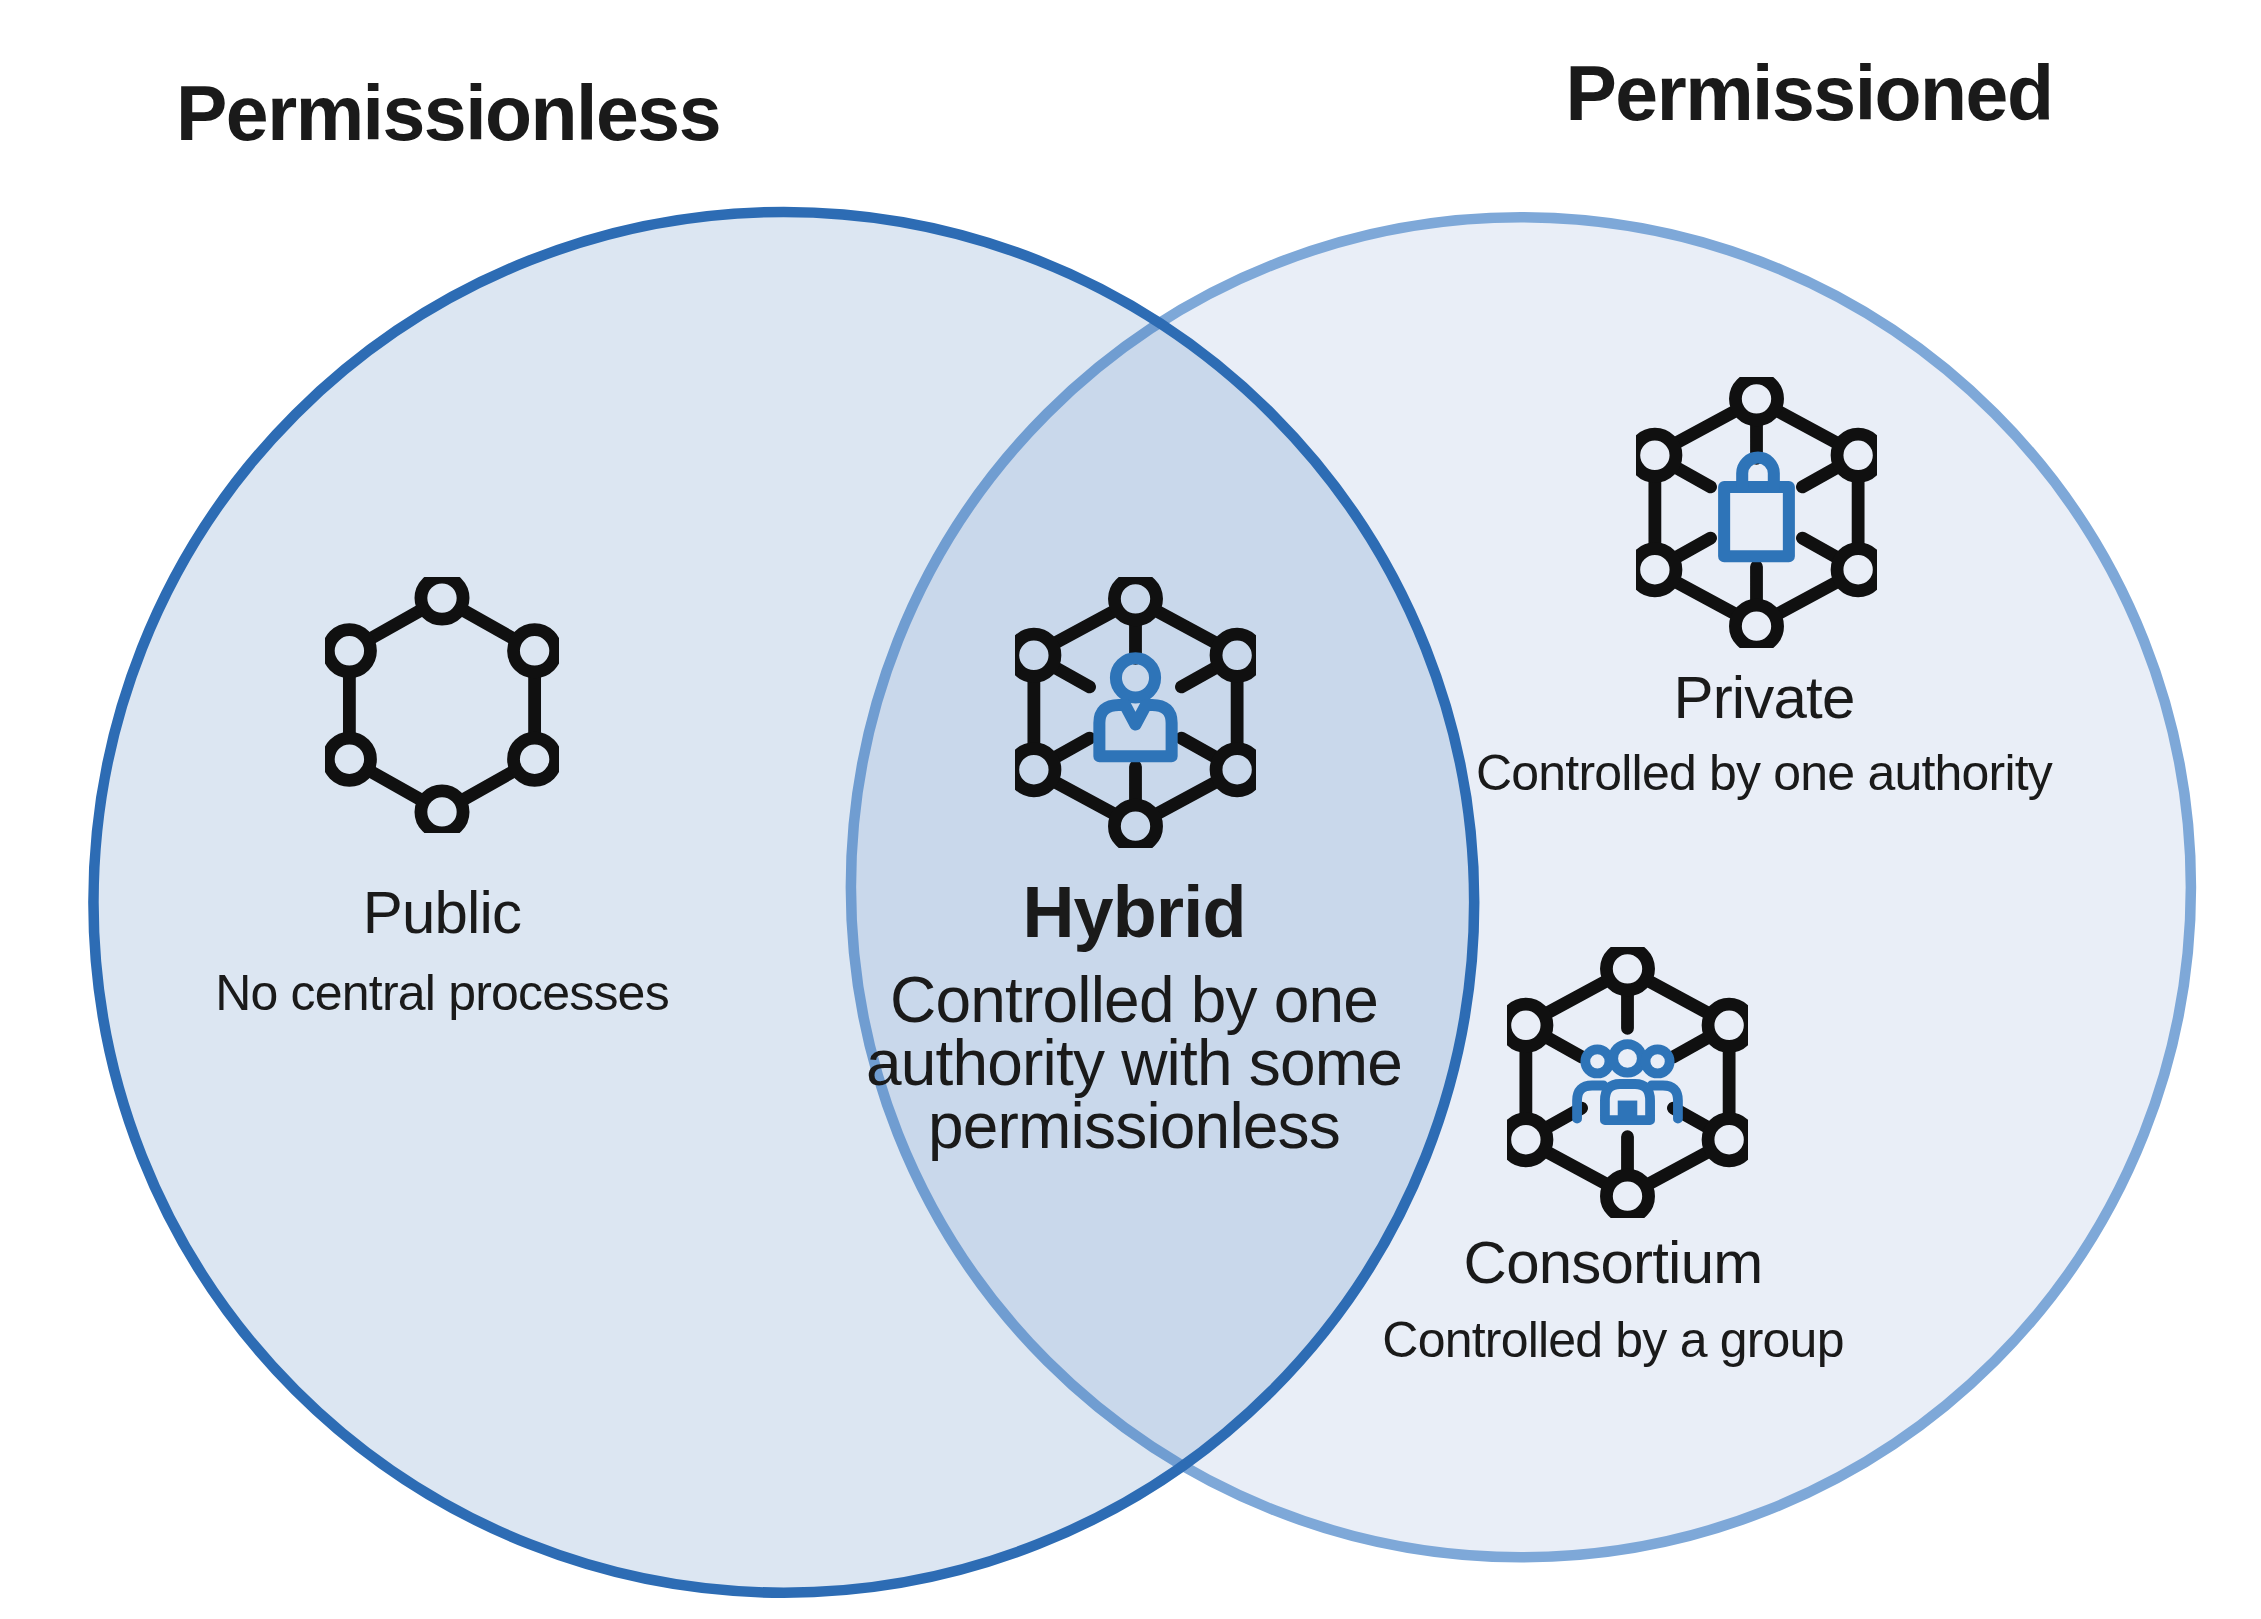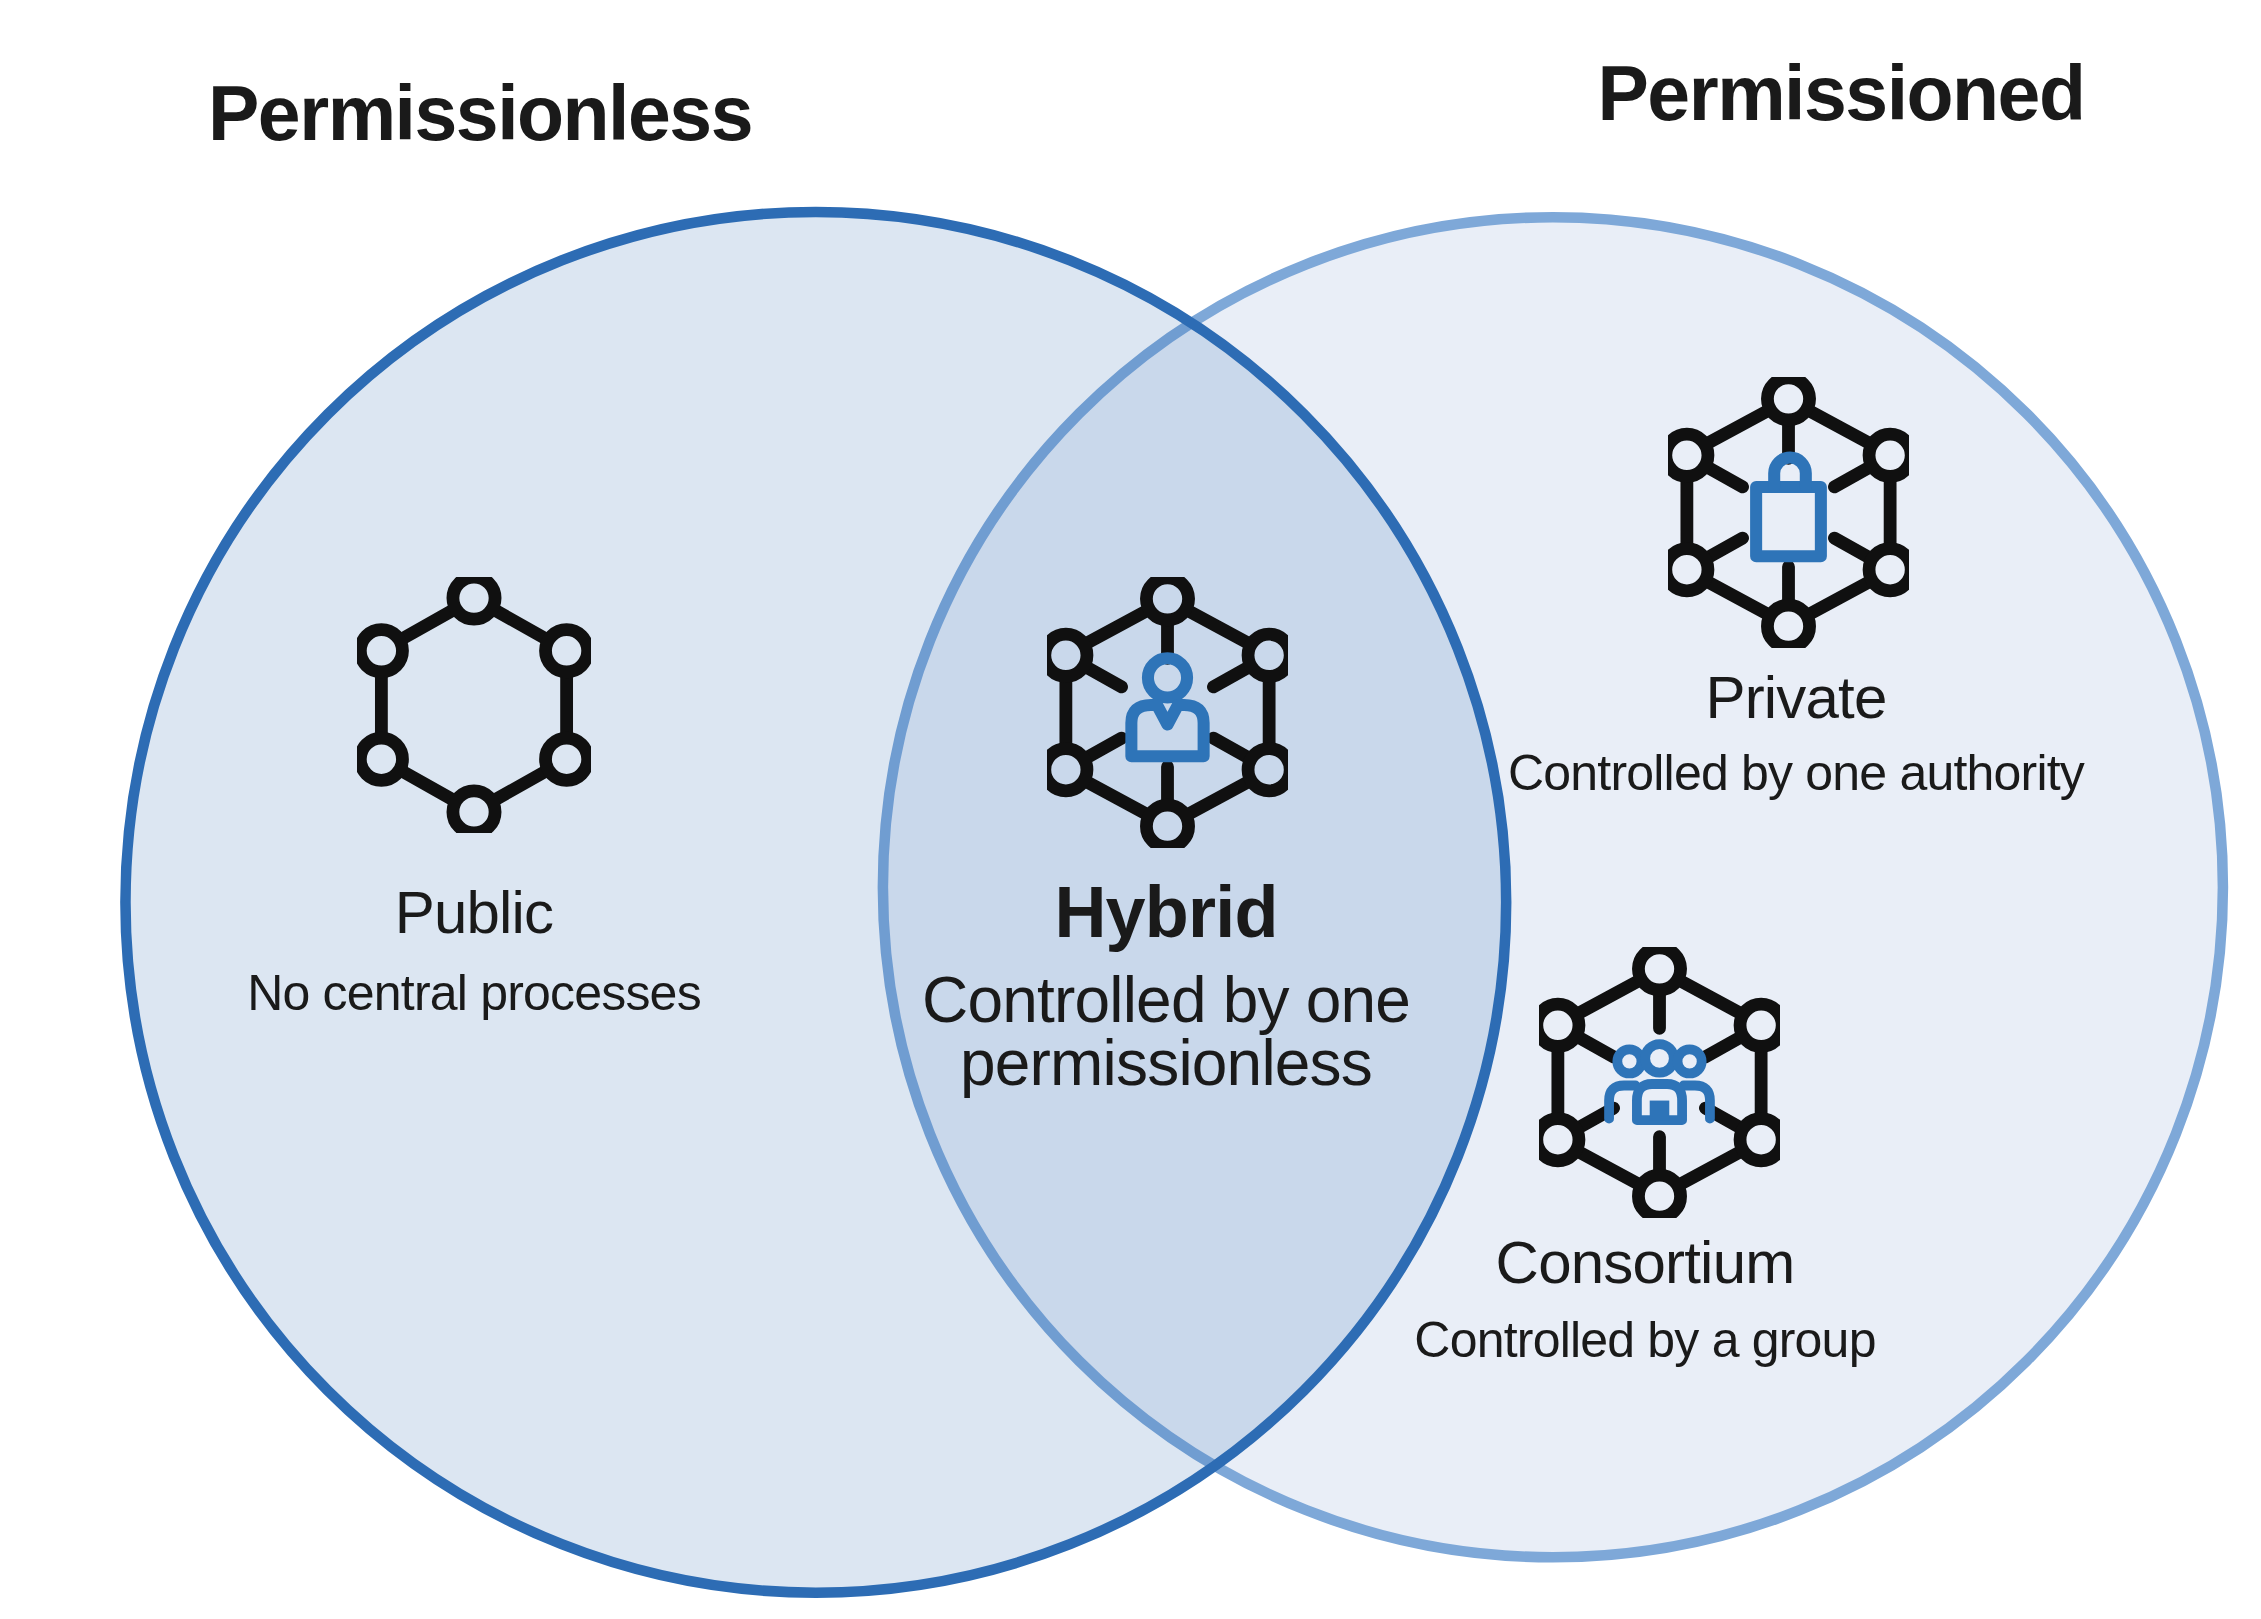--- a/index.html
+++ b/index.html
@@ -1,20 +1,19 @@
 <!DOCTYPE html>
 <html style="--left_circle_stroke: #2d6cb4; --left_circle_fill: rgba(45,108,180,0.17); --right_circle_stroke: #7ea8d8; --right_circle_fill: #e9eef7; --icon_black: #101010; --icon_blue: #2e74b8; --text: #1a1a1a;font-size:12px"><head>
 <meta charset="utf-8">
 <style>
   html,body{margin:0;padding:0;background:#ffffff;}
   #canvas{
     position:relative;width:2225px;height:1620px;overflow:hidden;
     font-family:"Liberation Sans","DejaVu Sans",sans-serif;
     color:var(--text,#1a1a1a);
-    margin-left:32px;
   }
   svg.venn{position:absolute;left:0;top:0;}
   .circle-right{fill:var(--right_circle_fill);stroke:var(--right_circle_stroke);stroke-width:14px;}
   .circle-left{fill:var(--left_circle_fill);stroke:var(--left_circle_stroke);stroke-width:14px;}
   .txt{position:absolute;left:calc(var(--cx) - 452px);width:904px;display:flex;justify-content:center;text-align:center;line-height:1;white-space:nowrap;}
   .title{font-size:77px;font-weight:bold;letter-spacing:-1.5px;}
   .label{font-size:60px;font-weight:normal;letter-spacing:-0.8px;}
   .label-big{font-size:72px;font-weight:bold;letter-spacing:-0.8px;}
   .subtitle{font-size:50px;letter-spacing:-0.8px;}
   .subtitle-multi{font-size:64px;line-height:63px;letter-spacing:-0.8px;white-space:normal;}
@@ -115,20 +114,21 @@
   <div class="txt subtitle" style="--cx:442px; top:968px">
     <span>No central processes</span>
   </div>
 
   <div class="txt label-big" style="--cx:1134px; top:876px">
     <span>Hybrid</span>
   </div>
   <div class="txt subtitle-multi" style="--cx:1134px; top:969px">
     <span>
         <div>Controlled by one</div>
+        <div>authority with some</div>
         <div>permissionless</div>
       </span>
   </div>
 
   <div class="txt label" style="--cx:1764px; top:668px">
     <span>Private</span>
   </div>
   <div class="txt label" style="--cx:1613px; top:1233px">
     <span>Consortium</span>
   </div>

